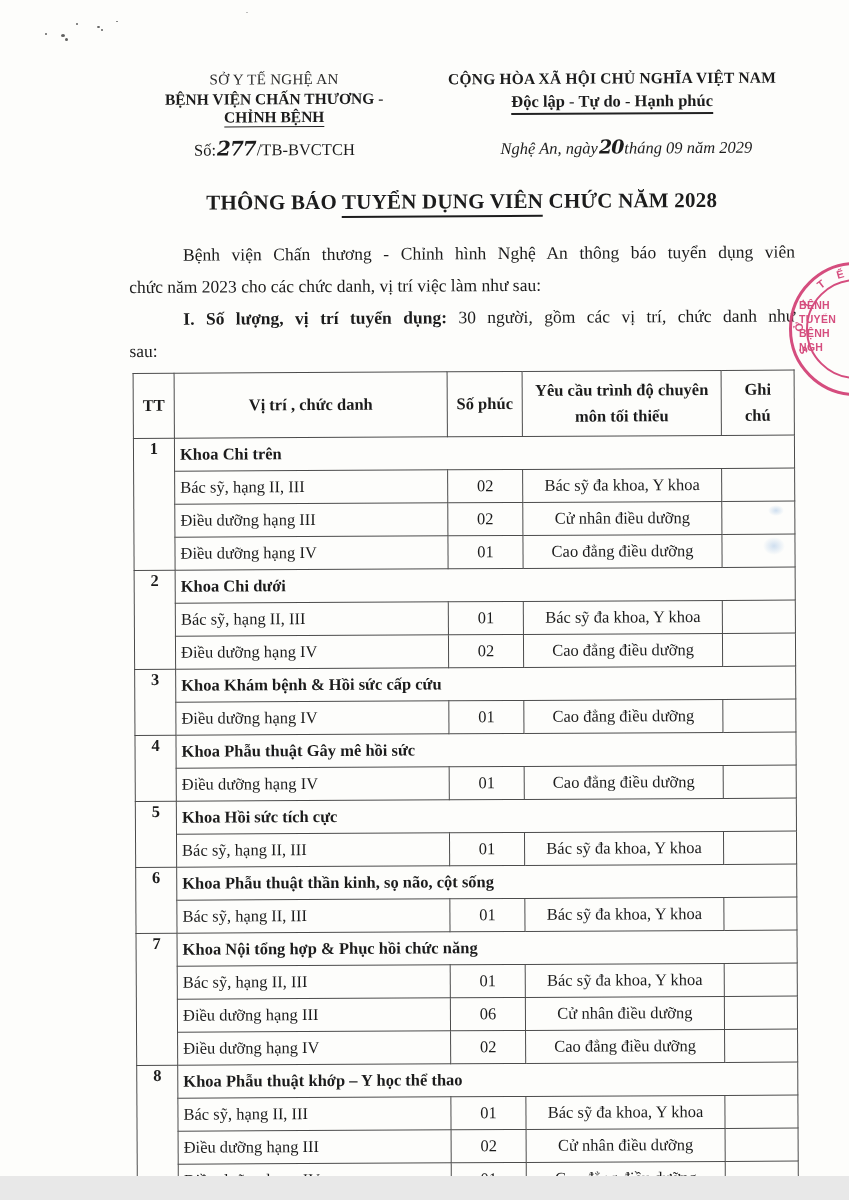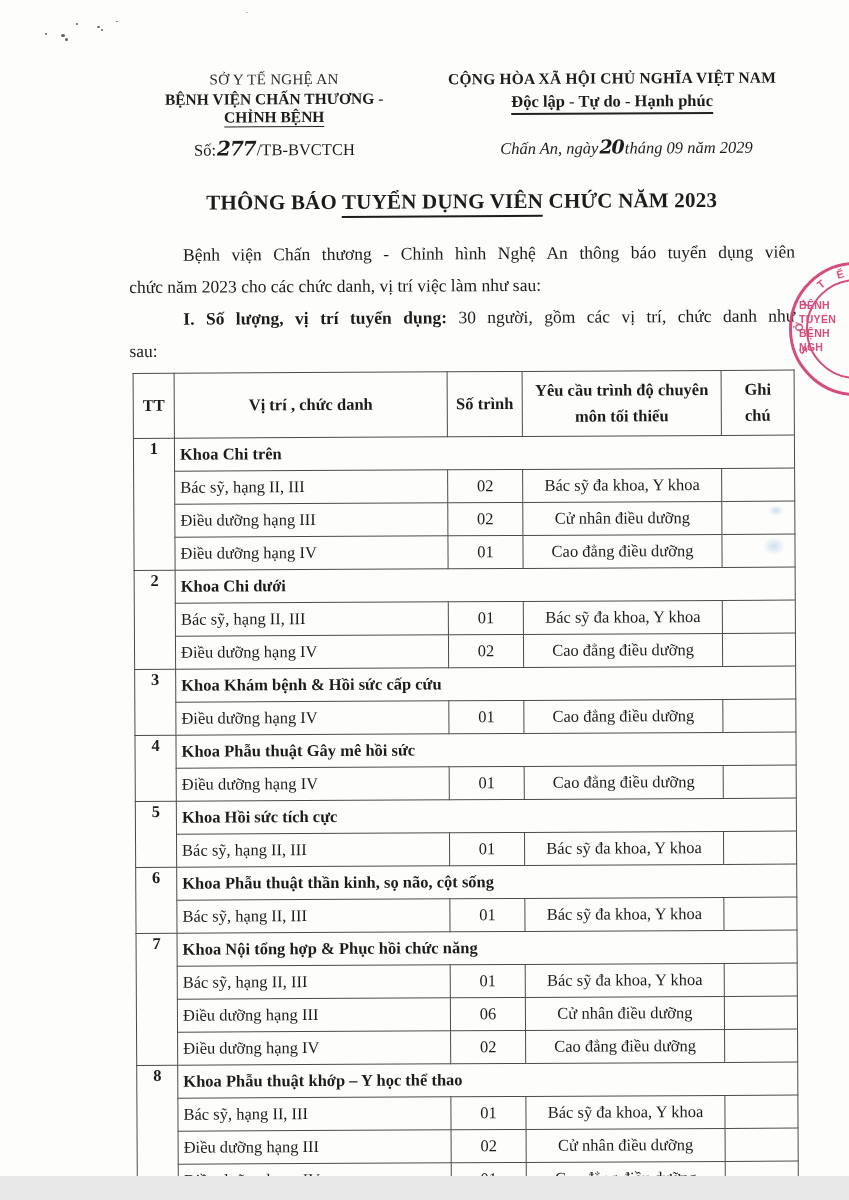--- a/index.html
+++ b/index.html
@@ -106,25 +106,25 @@
     <div class="header-row">
       <div class="header-left">
         <div class="hl-dept">SỞ Y TẾ NGHỆ AN</div>
         <div class="hl-org">BỆNH VIỆN CHẤN THƯƠNG -</div>
         <div class="hl-org2"><span class="u-line">CHỈNH BỆNH</span></div>
         <div class="doc-number"><span>Số:</span><span class="handwritten">277</span><span>/TB-BVCTCH</span></div>
       </div>
       <div class="header-right">
         <div class="hr-motto1">CỘNG HÒA XÃ HỘI CHỦ NGHĨA VIỆT NAM</div>
         <div class="hr-motto2"><span class="u-line">Độc lập - Tự do - Hạnh phúc</span></div>
-        <div class="date-line"><span>Chấn An, ngày</span><span class="handwritten date-hand">20</span><span>tháng 09 năm 2029</span></div>
+        <div class="date-line"><span>Nghệ An, ngày</span><span class="handwritten date-hand">20</span><span>tháng 09 năm 2029</span></div>
       </div>
     </div>
 
-    <div class="doc-title"><span>THÔNG BÁO </span><span class="title-underline">TUYỂN DỤNG VIÊN</span><span> CHỨC NĂM 2023</span></div>
+    <div class="doc-title"><span>THÔNG BÁO </span><span class="title-underline">TUYỂN DỤNG VIÊN</span><span> CHỨC NĂM 2028</span></div>
 
     <div class="para intro">
       <div class="jline indent">Bệnh viện Chấn thương - Chỉnh hình Nghệ An thông báo tuyển dụng viên</div>
       <div>chức năm 2023 cho các chức danh, vị trí việc làm như sau:</div>
     </div>
 
     <div class="line-i jline indent"><span class="b">I.</span> <span class="b">Số lượng, vị trí tuyển dụng:</span> <span>30 người, gồm các vị trí, chức danh như</span></div>
     <div class="sau-line">sau:</div>
 
     <table class="rec">
@@ -132,21 +132,21 @@
         <col class="c-tt">
           <col class="c-pos">
           <col class="c-qty">
           <col class="c-req">
           <col class="c-note">
       </colgroup>
       <thead>
         <tr>
           <th>TT</th>
           <th>Vị trí , chức danh</th>
-          <th>Số trình</th>
+          <th>Số phúc</th>
           <th>Yêu cầu trình độ chuyên môn tối thiểu</th>
           <th>
               <div class="th-note-inner">Ghi chú</div>
             </th>
         </tr>
       </thead>
       <tbody id="rec-body">
           <tr>
             <td class="tt-cell" rowspan="4">1</td>
             <td class="sec-cell" colspan="4">Khoa Chi trên</td>

